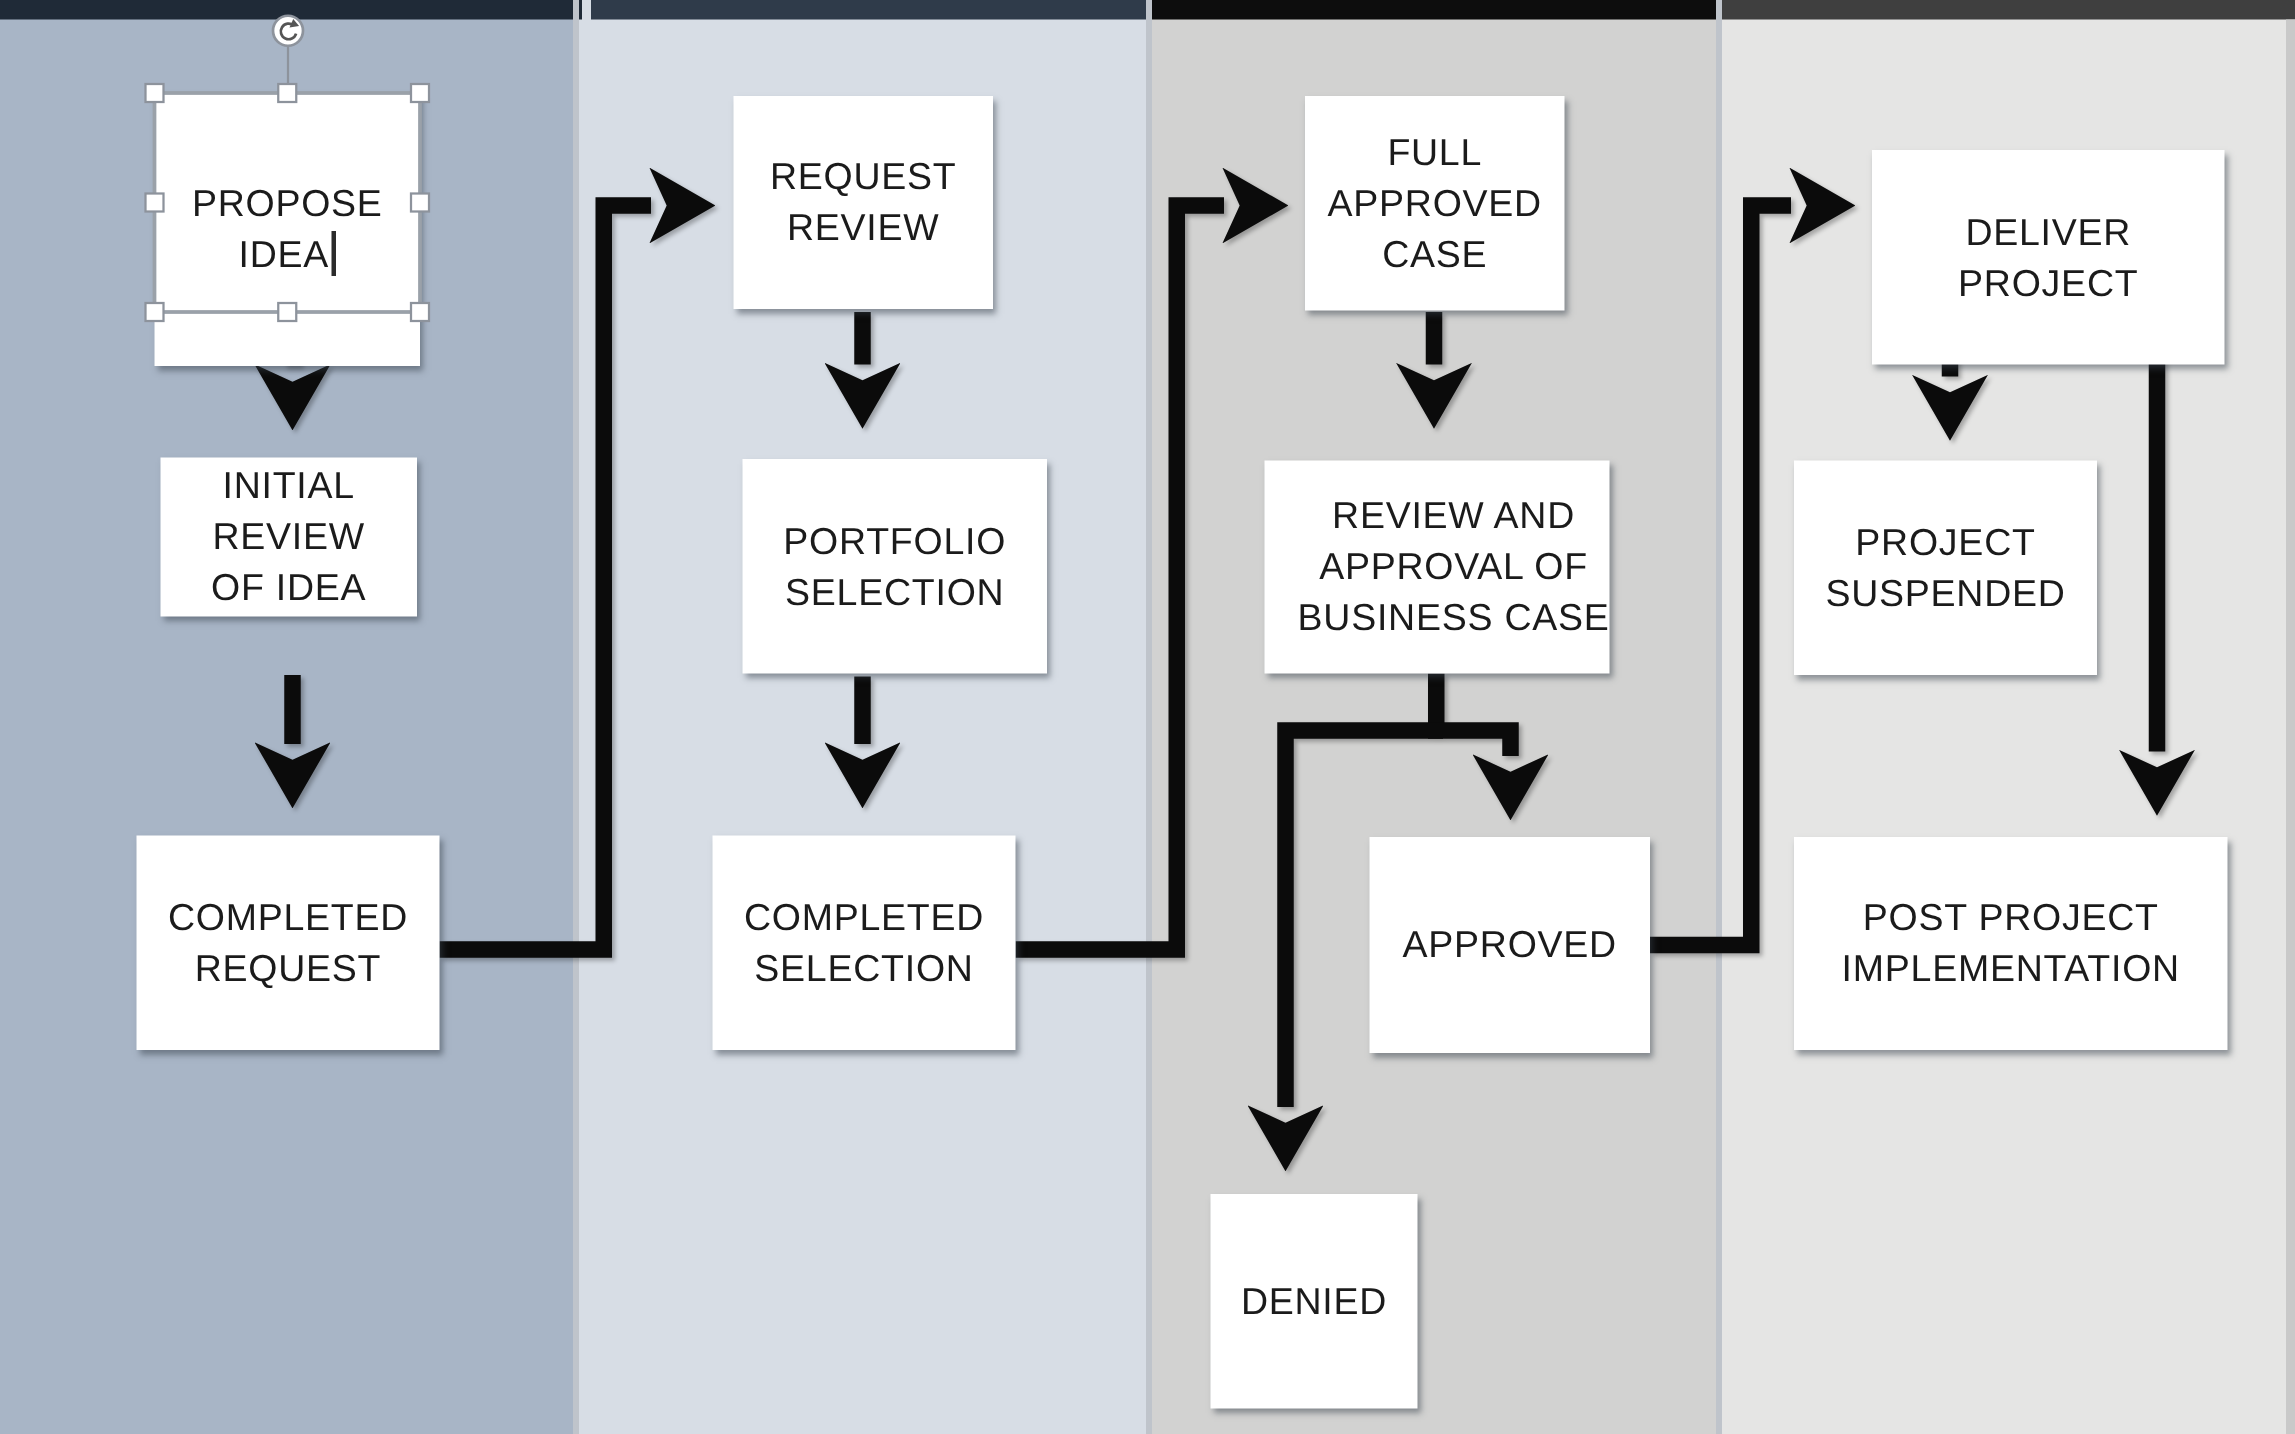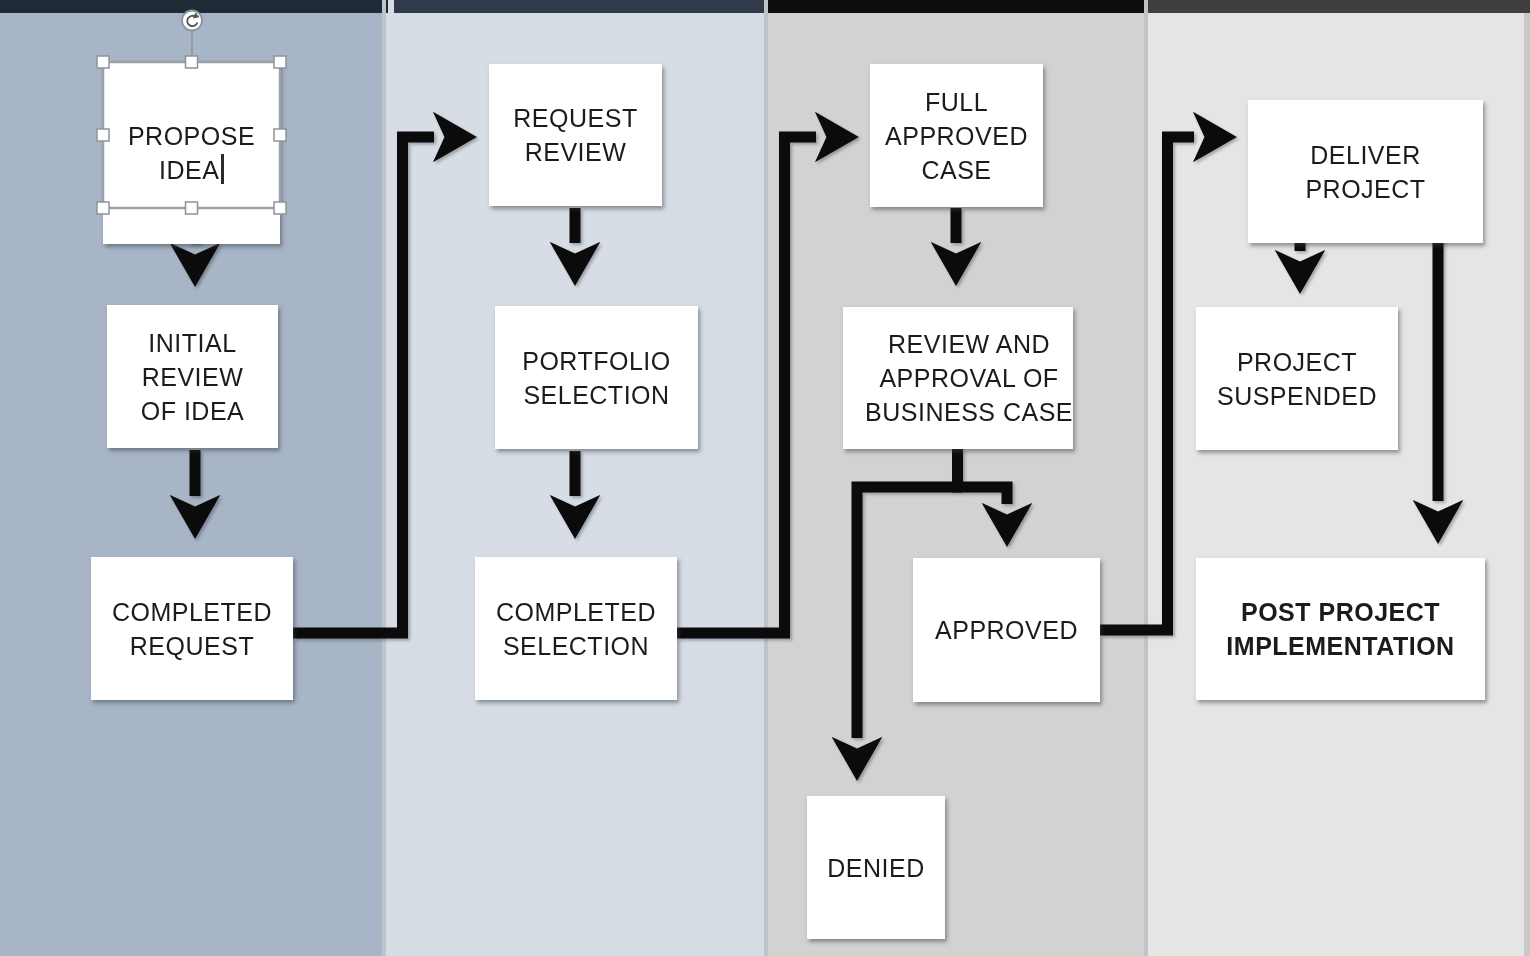--- a/index.html
+++ b/index.html
@@ -20,32 +20,32 @@
   }
   .caret{
     display:inline-block;width:2.5px;height:30px;background:#2b2b2b;
     margin-left:2px;vertical-align:text-bottom;
   }
   svg.overlay{position:absolute;left:0;top:0;z-index:2;}
   svg.selection{z-index:5;}
   .conn{filter:drop-shadow(2px 2px 1.5px rgba(0,0,0,0.28));}
   
   #b0{left:103px;top:62px;width:177px;height:182px;}
-  #b1{left:107px;top:305px;width:171px;height:143px;}
+  #b1{left:107px;top:305px;width:171px;height:106px;}
   #b2{left:91px;top:557px;width:202px;height:143px;}
   #b3{left:489px;top:64px;width:173px;height:142px;}
   #b4{left:475px;top:306px;width:203px;height:143px;margin-left:20px;}
   #b5{left:475px;top:557px;width:202px;height:143px;}
   #b6{left:870px;top:64px;width:173px;height:143px;}
   #b7{left:843px;top:307px;width:230px;height:142px;justify-content:flex-end;}
   #b8{left:913px;top:558px;width:187px;height:144px;}
   #b9{left:807px;top:796px;width:138px;height:143px;align-items:center;}
   #b10{left:1248px;top:64px;width:235px;height:143px;margin-top:36px;}
   #b11{left:1196px;top:307px;width:202px;height:143px;}
-  #b12{left:1196px;top:558px;width:289px;height:142px;font-weight:bold;}
+  #b12{left:1196px;top:558px;width:289px;height:142px;}
 </style>
 </head>
 <body>
 
 <div id="canvas">
 
   <div class="lane" style="left:0;width:382px;background:#a8b5c6;"></div>
   <div class="lane" style="left:386px;width:378px;background:#d7dde5;"></div>
   <div class="lane" style="left:768px;width:376px;background:#d2d2d1;"></div>
   <div class="lane" style="left:1148px;width:382px;background:#e5e5e4;"></div>

